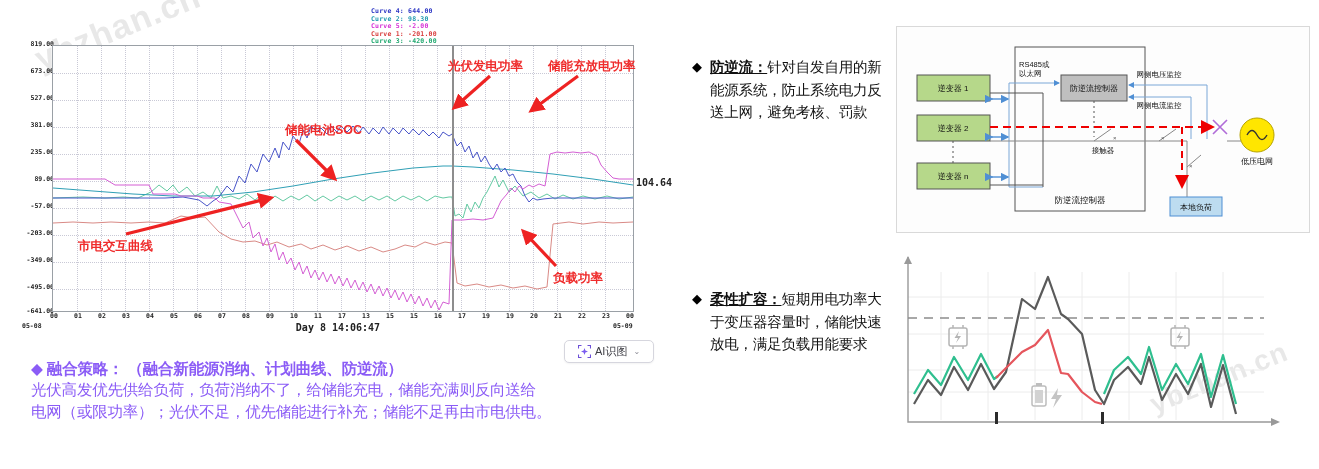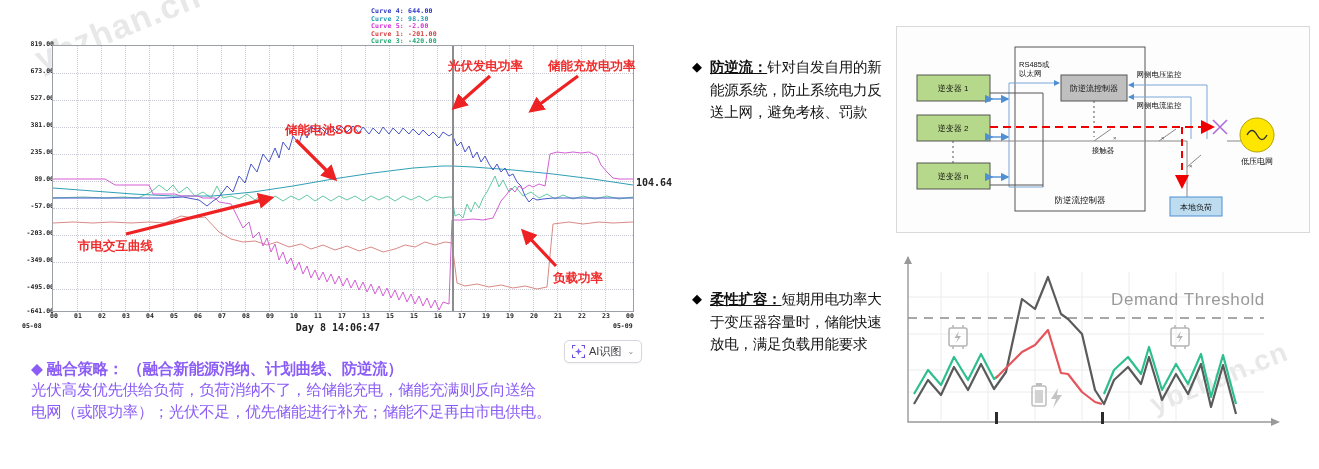--- a/index.html
+++ b/index.html
@@ -35,21 +35,21 @@
          font-family:"DejaVu Sans Mono","Liberation Mono",monospace;color:#222;}
   .daystamp{position:absolute;left:0;right:0;top:322px;text-align:center;font-size:10px;font-weight:bold;
             font-family:"DejaVu Sans Mono","Liberation Mono",monospace;color:#222;}
   .right-val{position:absolute;left:636px;top:177px;font-size:10px;font-weight:bold;
              font-family:"DejaVu Sans Mono","Liberation Mono",monospace;color:#222;}
 
   .annot{position:absolute;color:#ef2b2b;font-size:12.5px;font-weight:bold;white-space:nowrap;
          font-family:"Liberation Sans","DejaVu Sans",sans-serif;}
 
   .ai-btn{position:absolute;left:564px;top:340px;display:flex;align-items:center;gap:4px;
-          padding:3px 7px;border:1px solid #d6d6de;border-radius:5px;background:#fff;
+          padding:3px 13px;border:1px solid #d6d6de;border-radius:5px;background:#fff;
           font-size:11px;color:#3c3c43;box-shadow:0 1px 2px rgba(0,0,0,.05);}
   .ai-btn .sq{width:13px;height:13px;position:relative;flex:none;}
   .ai-chev{font-size:8px;color:#8a8a94;margin-left:2px;}
 
   .caption{position:absolute;left:31px;top:358px;width:640px;color:#8b5cf6;}
   .cap-title{font-size:15.5px;font-weight:bold;line-height:21px;letter-spacing:-.2px;}
   .cap-body{font-size:15.5px;line-height:21.5px;letter-spacing:-.2px;}
 
   
   .bullets{position:absolute;left:692px;top:0;width:200px;height:469px;}
@@ -390,16 +390,15 @@
           <line x1="289" y1="94" x2="289" y2="97"></line>
         <path d="M285,79 L280.5,86 L284,86 L282,91 L287,84 L283.5,84 Z" fill="#b4b4b4" stroke="none"></path>
       </g>
       <g>
         <rect x="136" y="134" width="14" height="20" rx="2" fill="none" stroke="#bdbdbd" stroke-width="1.5"></rect>
         <rect x="140" y="131" width="6" height="3" fill="#bdbdbd"></rect>
         <rect x="139" y="138" width="8" height="13" fill="#d2d2d2"></rect>
         <path d="M162,136 L155,147 L160,147 L157,156 L166,143 L161,143 Z" fill="#c4c4c4"></path>
       </g>
     </svg>
-    <div class="dthresh">Demand Threshold</div>
   </div>
 
 </div>
 
 </body></html>

